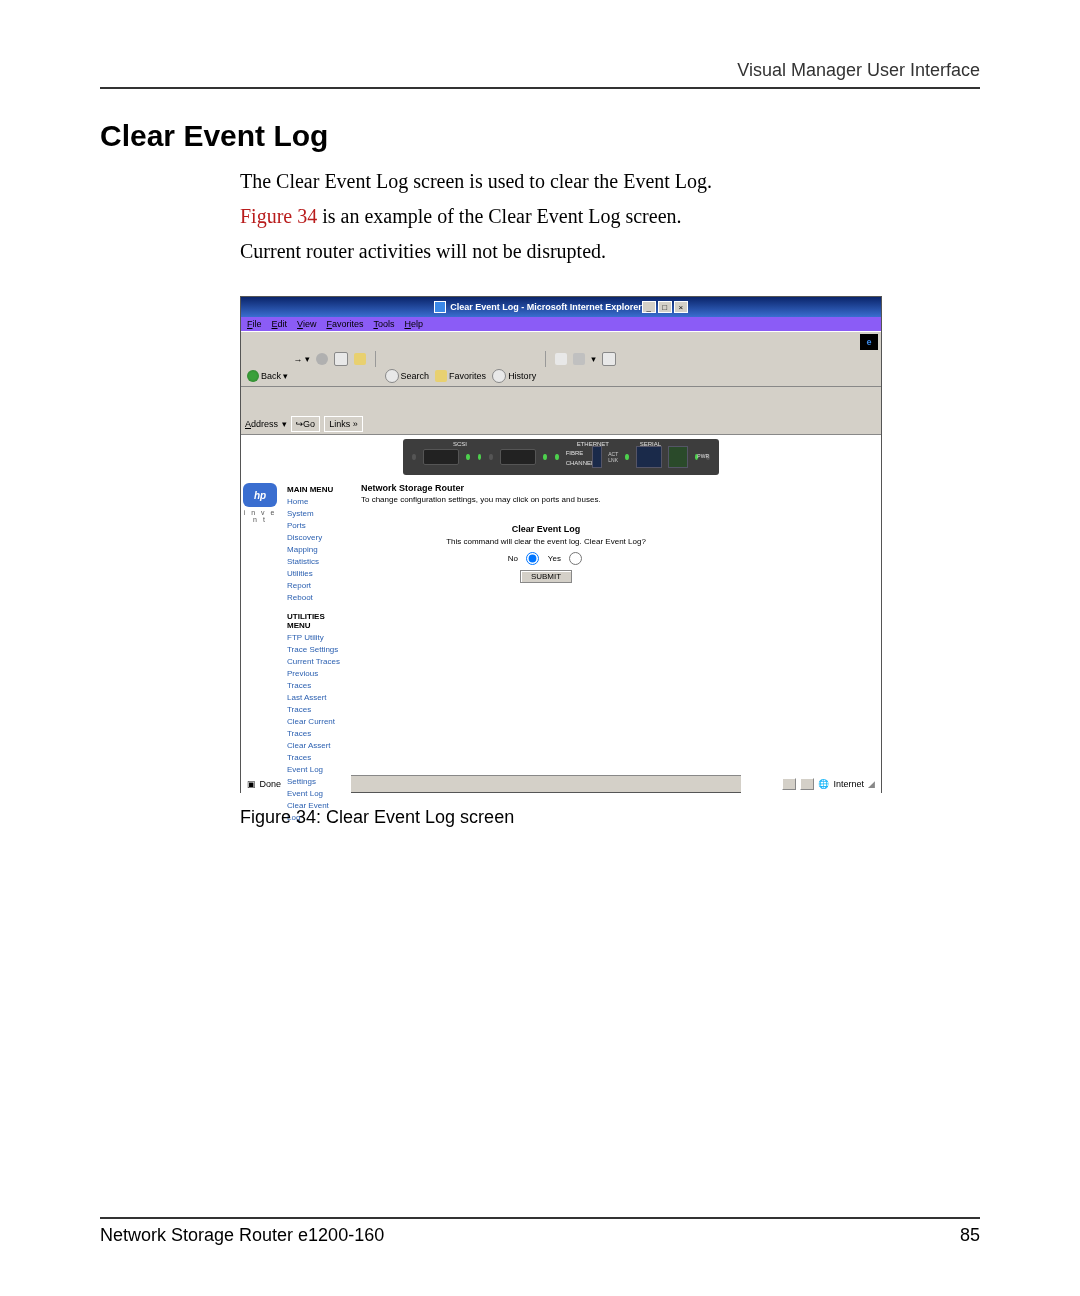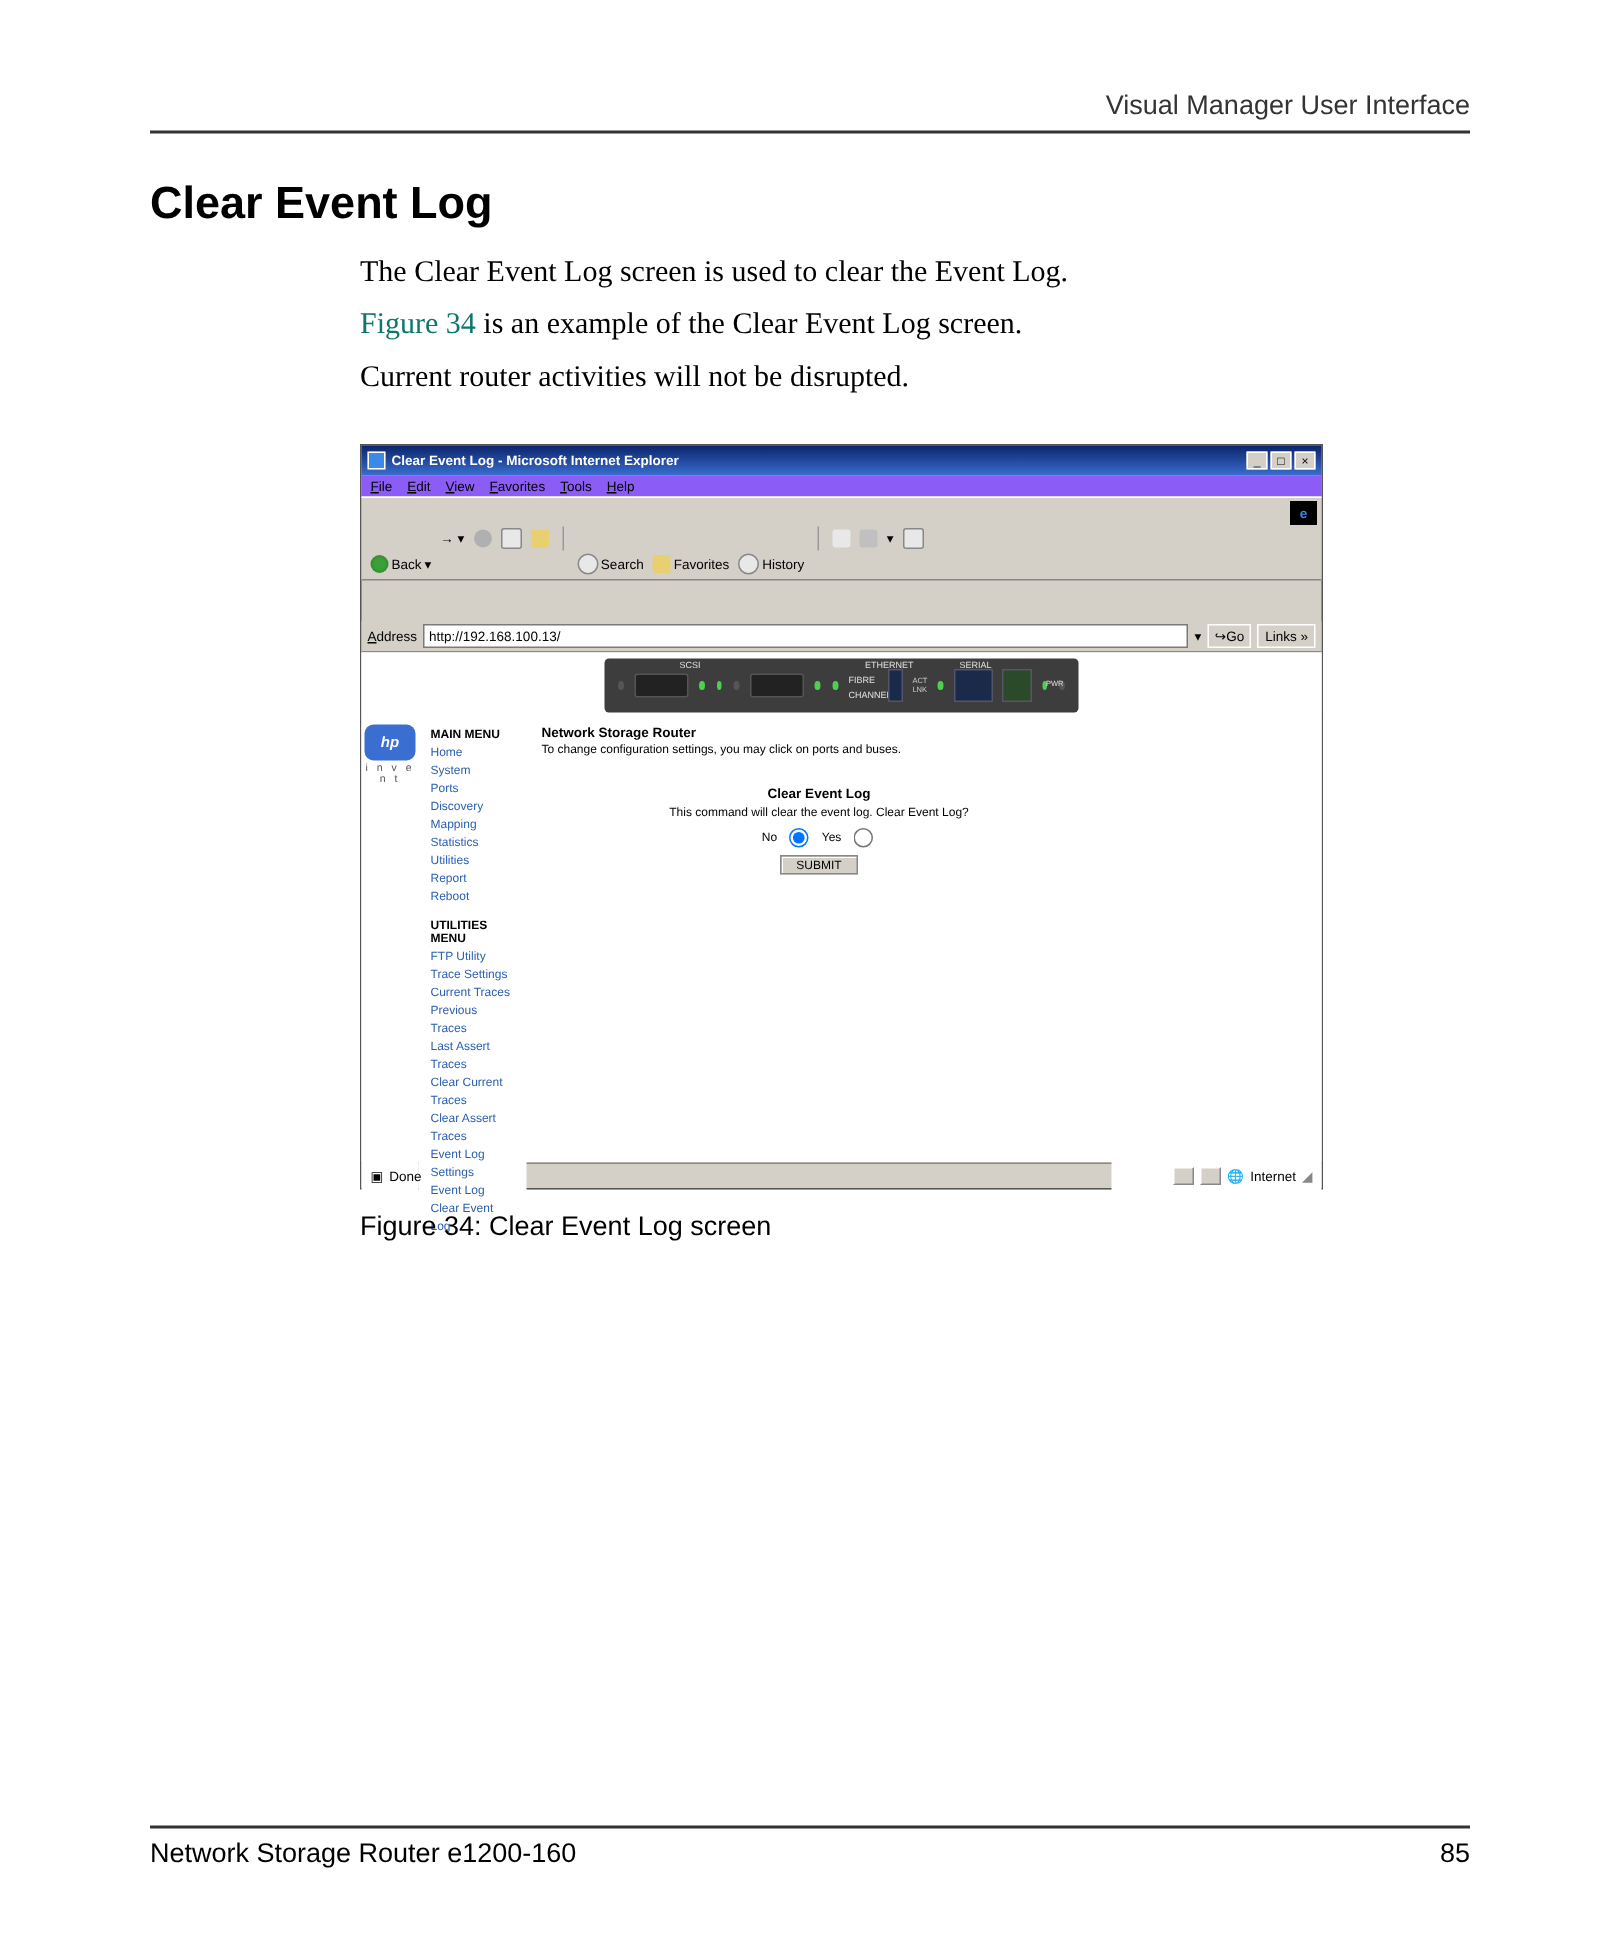--- a/index.html
+++ b/index.html
@@ -36,37 +36,37 @@
     font-family: Arial, sans-serif;
   }
   .body-text {
     margin-left: 140px;
     font-family: "Times New Roman", Times, serif;
     font-size: 20px;
     line-height: 1.45;
     color: #000;
   }
   .body-text p { margin: 6px 0; }
-  .fig-ref { color: #0f766e; }
+  .fig-ref { color: #b91c1c; }
   .screenshot {
     margin: 30px 0 10px 140px;
     width: 640px;
     border: 1px solid #555;
     background: #d4d0c8;
     font-family: Tahoma, Arial, sans-serif;
     font-size: 9px;
     color: #000;
   }
   
   .titlebar {
     background: linear-gradient(#0a246a, #3a6ed0);
     color: #fff;
     display: flex;
     align-items: center;
-    justify-content: space-between;
+    justify-content: center;
     padding: 2px 4px;
     height: 16px;
   }
   .titlebar .left { display:flex; align-items:center; gap:4px; }
   .titlebar .ie-icon {
     width:12px; height:12px; background:#3b89e8; border:1px solid #fff; box-sizing:border-box;
   }
   .titlebar .caption { font-weight:bold; font-size:9px; }
   .win-btns { display:flex; gap:2px; }
   .win-btns span {
@@ -241,21 +241,20 @@
       <span class="ico ico-print"></span>
       <span>▾</span>
       <span class="ico ico-refresh"></span>
       <div class="toolbar-right-logo">
           <span>e</span>
         </div>
     </div>
 
     <div class="addrbar">
       <span class="lbl">Address</span>
-      <input type="text" value="http://192.168.100.13/" style="">
       <span>▾</span>
       <span class="go">↪ <span>Go</span></span>
       <span class="links">Links »</span>
     </div>
 
     <div class="viewport">
       <div class="topband"></div>
       <div class="device-area">
         <div class="device-panel">
           <div class="device-img">

